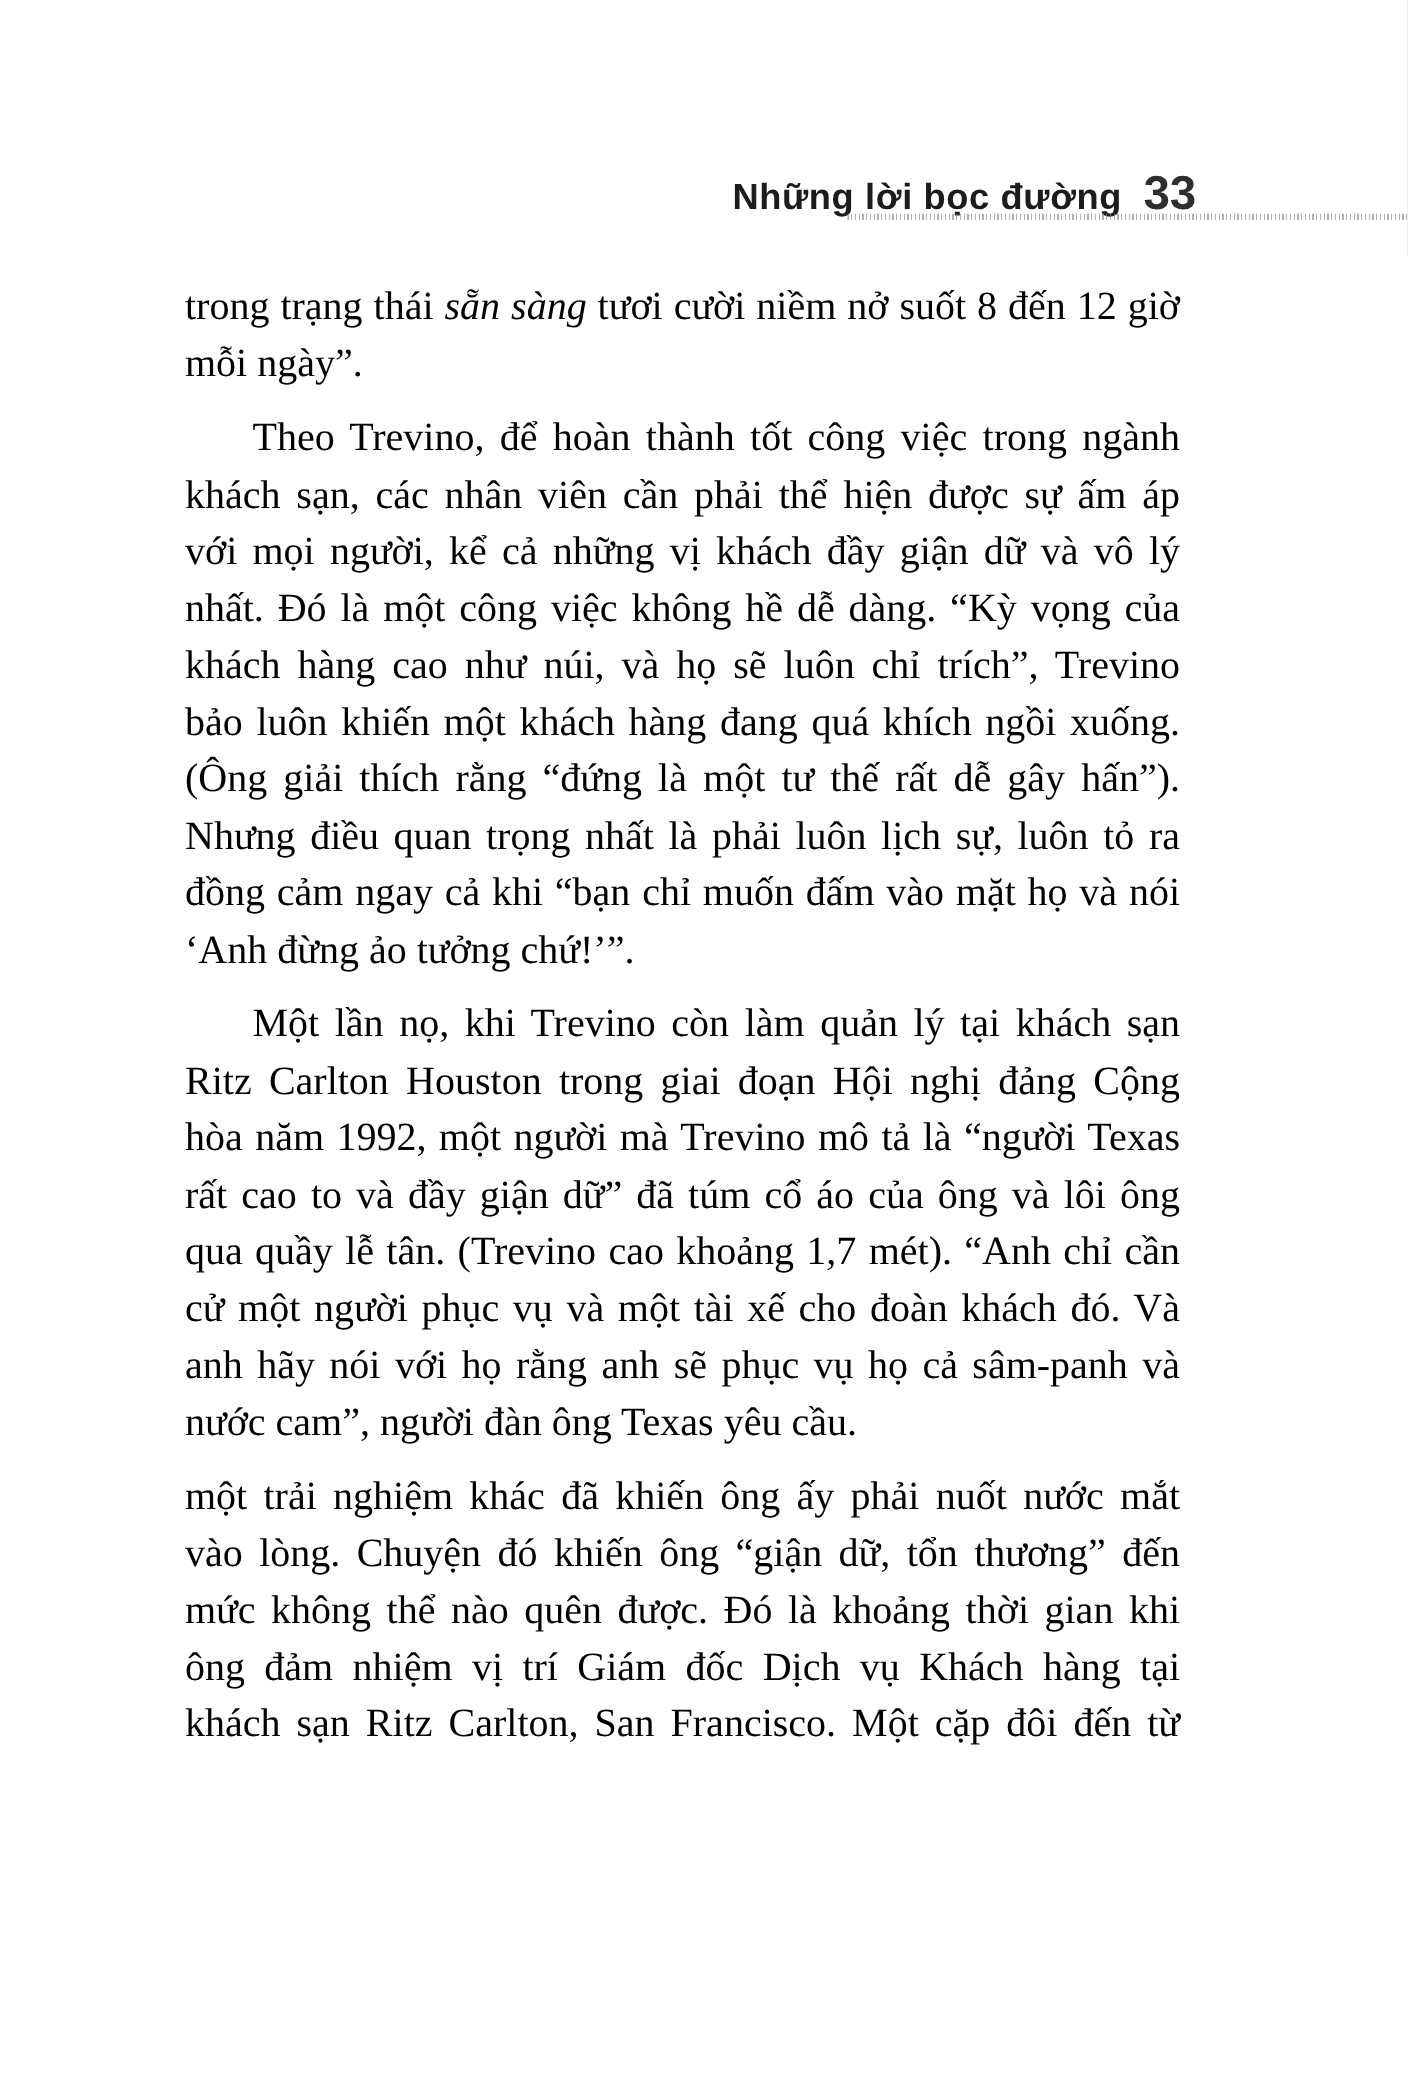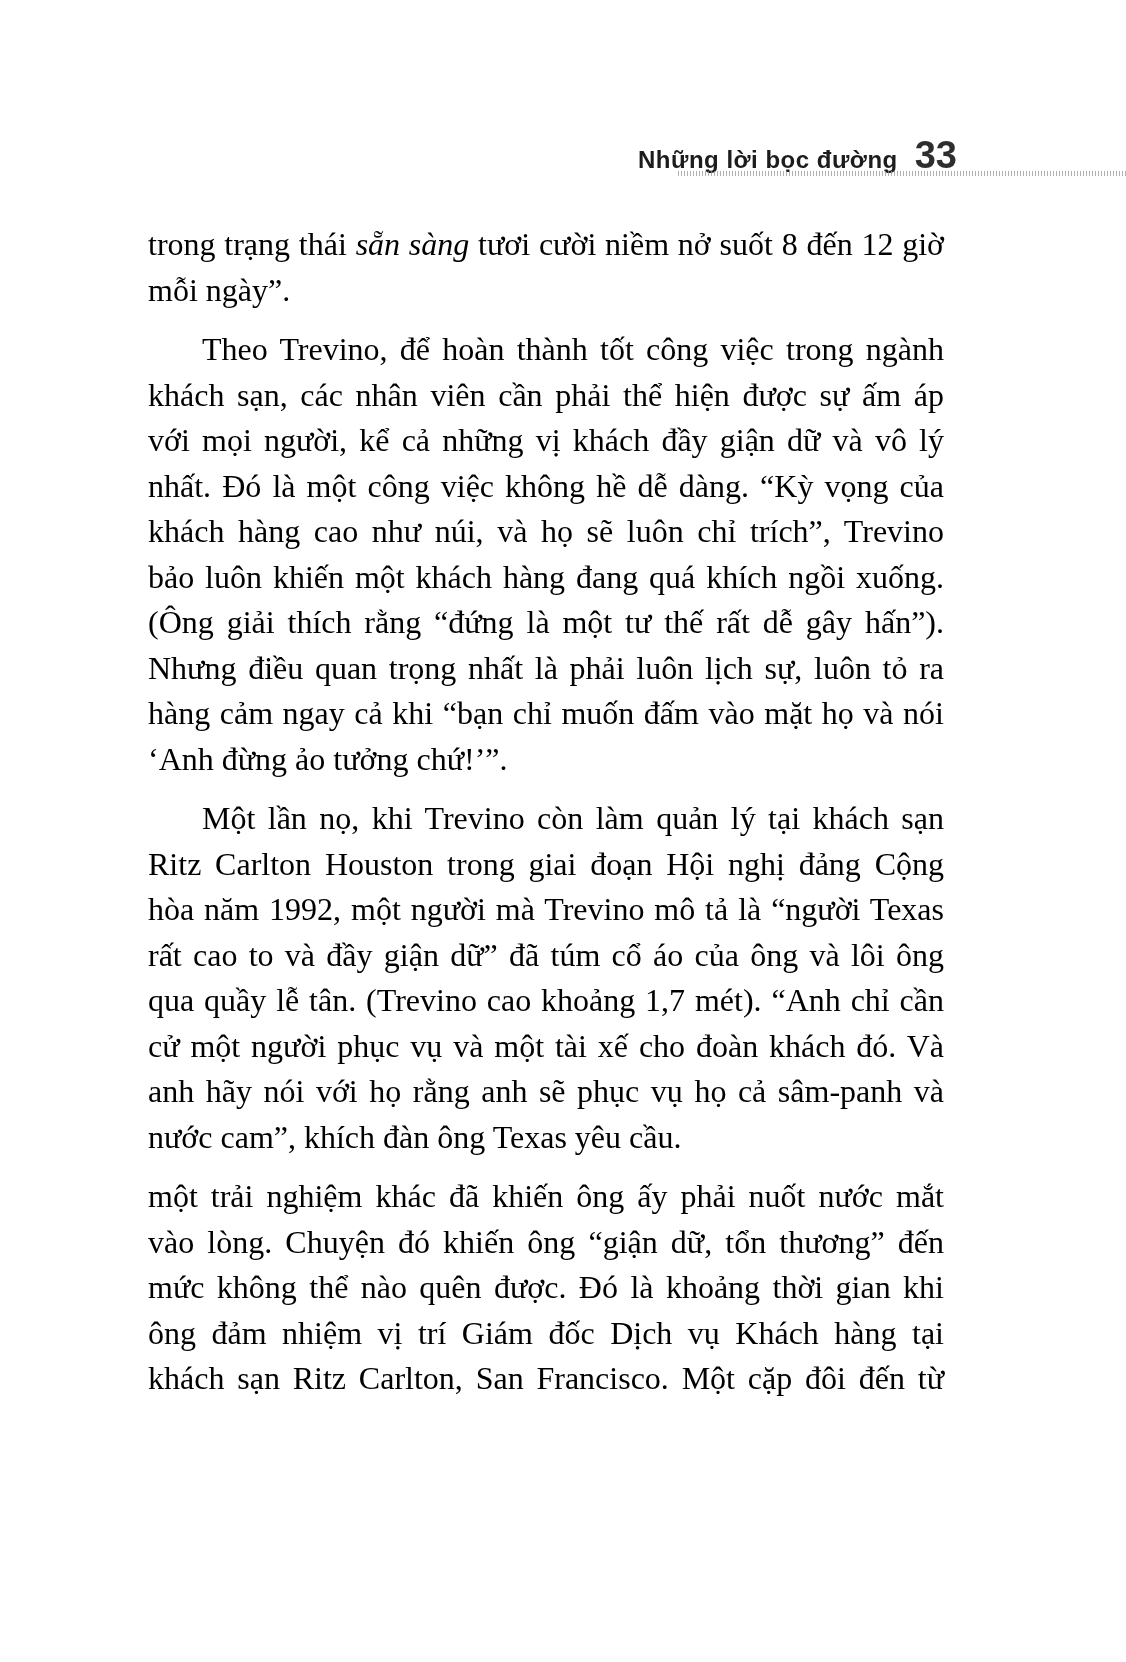--- a/index.html
+++ b/index.html
@@ -12,21 +12,21 @@
     font-family:"Liberation Serif","DejaVu Serif",serif;
   }
   .header-row{
     position:absolute;
     top:134px;right:169px;
     display:flex;align-items:baseline;gap:17px;
   }
   .running-title{
     font-family:"Liberation Sans","DejaVu Sans",sans-serif;
     font-weight:700;
-    font-size:24px;
+    font-size:29px;
     letter-spacing:0.5px;
     color:#1c1c1c;
     white-space:nowrap;
   }
   .page-number{
     font-family:"Liberation Sans","DejaVu Sans",sans-serif;
     font-weight:700;
     font-size:38px;
     color:#2e2e2e;
   }
@@ -65,32 +65,32 @@
       </div>
       <div class="paragraph indent">
         <div class="line first"><span>Theo Trevino, để hoàn thành tốt công việc trong ngành</span></div>
         <div class="line"><span>khách sạn, các nhân viên cần phải thể hiện được sự ấm áp</span></div>
         <div class="line"><span>với mọi người, kể cả những vị khách đầy giận dữ và vô lý</span></div>
         <div class="line"><span>nhất. Đó là một công việc không hề dễ dàng. “Kỳ vọng của</span></div>
         <div class="line"><span>khách hàng cao như núi, và họ sẽ luôn chỉ trích”, Trevino</span></div>
         <div class="line"><span>bảo luôn khiến một khách hàng đang quá khích ngồi xuống.</span></div>
         <div class="line"><span>(Ông giải thích rằng “đứng là một tư thế rất dễ gây hấn”).</span></div>
         <div class="line"><span>Nhưng điều quan trọng nhất là phải luôn lịch sự, luôn tỏ ra</span></div>
-        <div class="line"><span>hàng cảm ngay cả khi “bạn chỉ muốn đấm vào mặt họ và nói</span></div>
+        <div class="line"><span>đồng cảm ngay cả khi “bạn chỉ muốn đấm vào mặt họ và nói</span></div>
         <div class="line last"><span>‘Anh đừng ảo tưởng chứ!’”.</span></div>
       </div>
       <div class="paragraph indent">
         <div class="line first"><span>Một lần nọ, khi Trevino còn làm quản lý tại khách sạn</span></div>
         <div class="line"><span>Ritz Carlton Houston trong giai đoạn Hội nghị đảng Cộng</span></div>
         <div class="line"><span>hòa năm 1992, một người mà Trevino mô tả là “người Texas</span></div>
         <div class="line"><span>rất cao to và đầy giận dữ” đã túm cổ áo của ông và lôi ông</span></div>
         <div class="line"><span>qua quầy lễ tân. (Trevino cao khoảng 1,7 mét). “Anh chỉ cần</span></div>
         <div class="line"><span>cử một người phục vụ và một tài xế cho đoàn khách đó. Và</span></div>
         <div class="line"><span>anh hãy nói với họ rằng anh sẽ phục vụ họ cả sâm-panh và</span></div>
-        <div class="line last"><span>nước cam”, khích đàn ông Texas yêu cầu.</span></div>
+        <div class="line last"><span>nước cam”, người đàn ông Texas yêu cầu.</span></div>
       </div>
       <div class="paragraph indent">
         <div class="line"><span>một trải nghiệm khác đã khiến ông ấy phải nuốt nước mắt</span></div>
         <div class="line"><span>vào lòng. Chuyện đó khiến ông “giận dữ, tổn thương” đến</span></div>
         <div class="line"><span>mức không thể nào quên được. Đó là khoảng thời gian khi</span></div>
         <div class="line"><span>ông đảm nhiệm vị trí Giám đốc Dịch vụ Khách hàng tại</span></div>
         <div class="line"><span>khách sạn Ritz Carlton, San Francisco. Một cặp đôi đến từ</span></div>
       </div>
     </div>
 </div>

